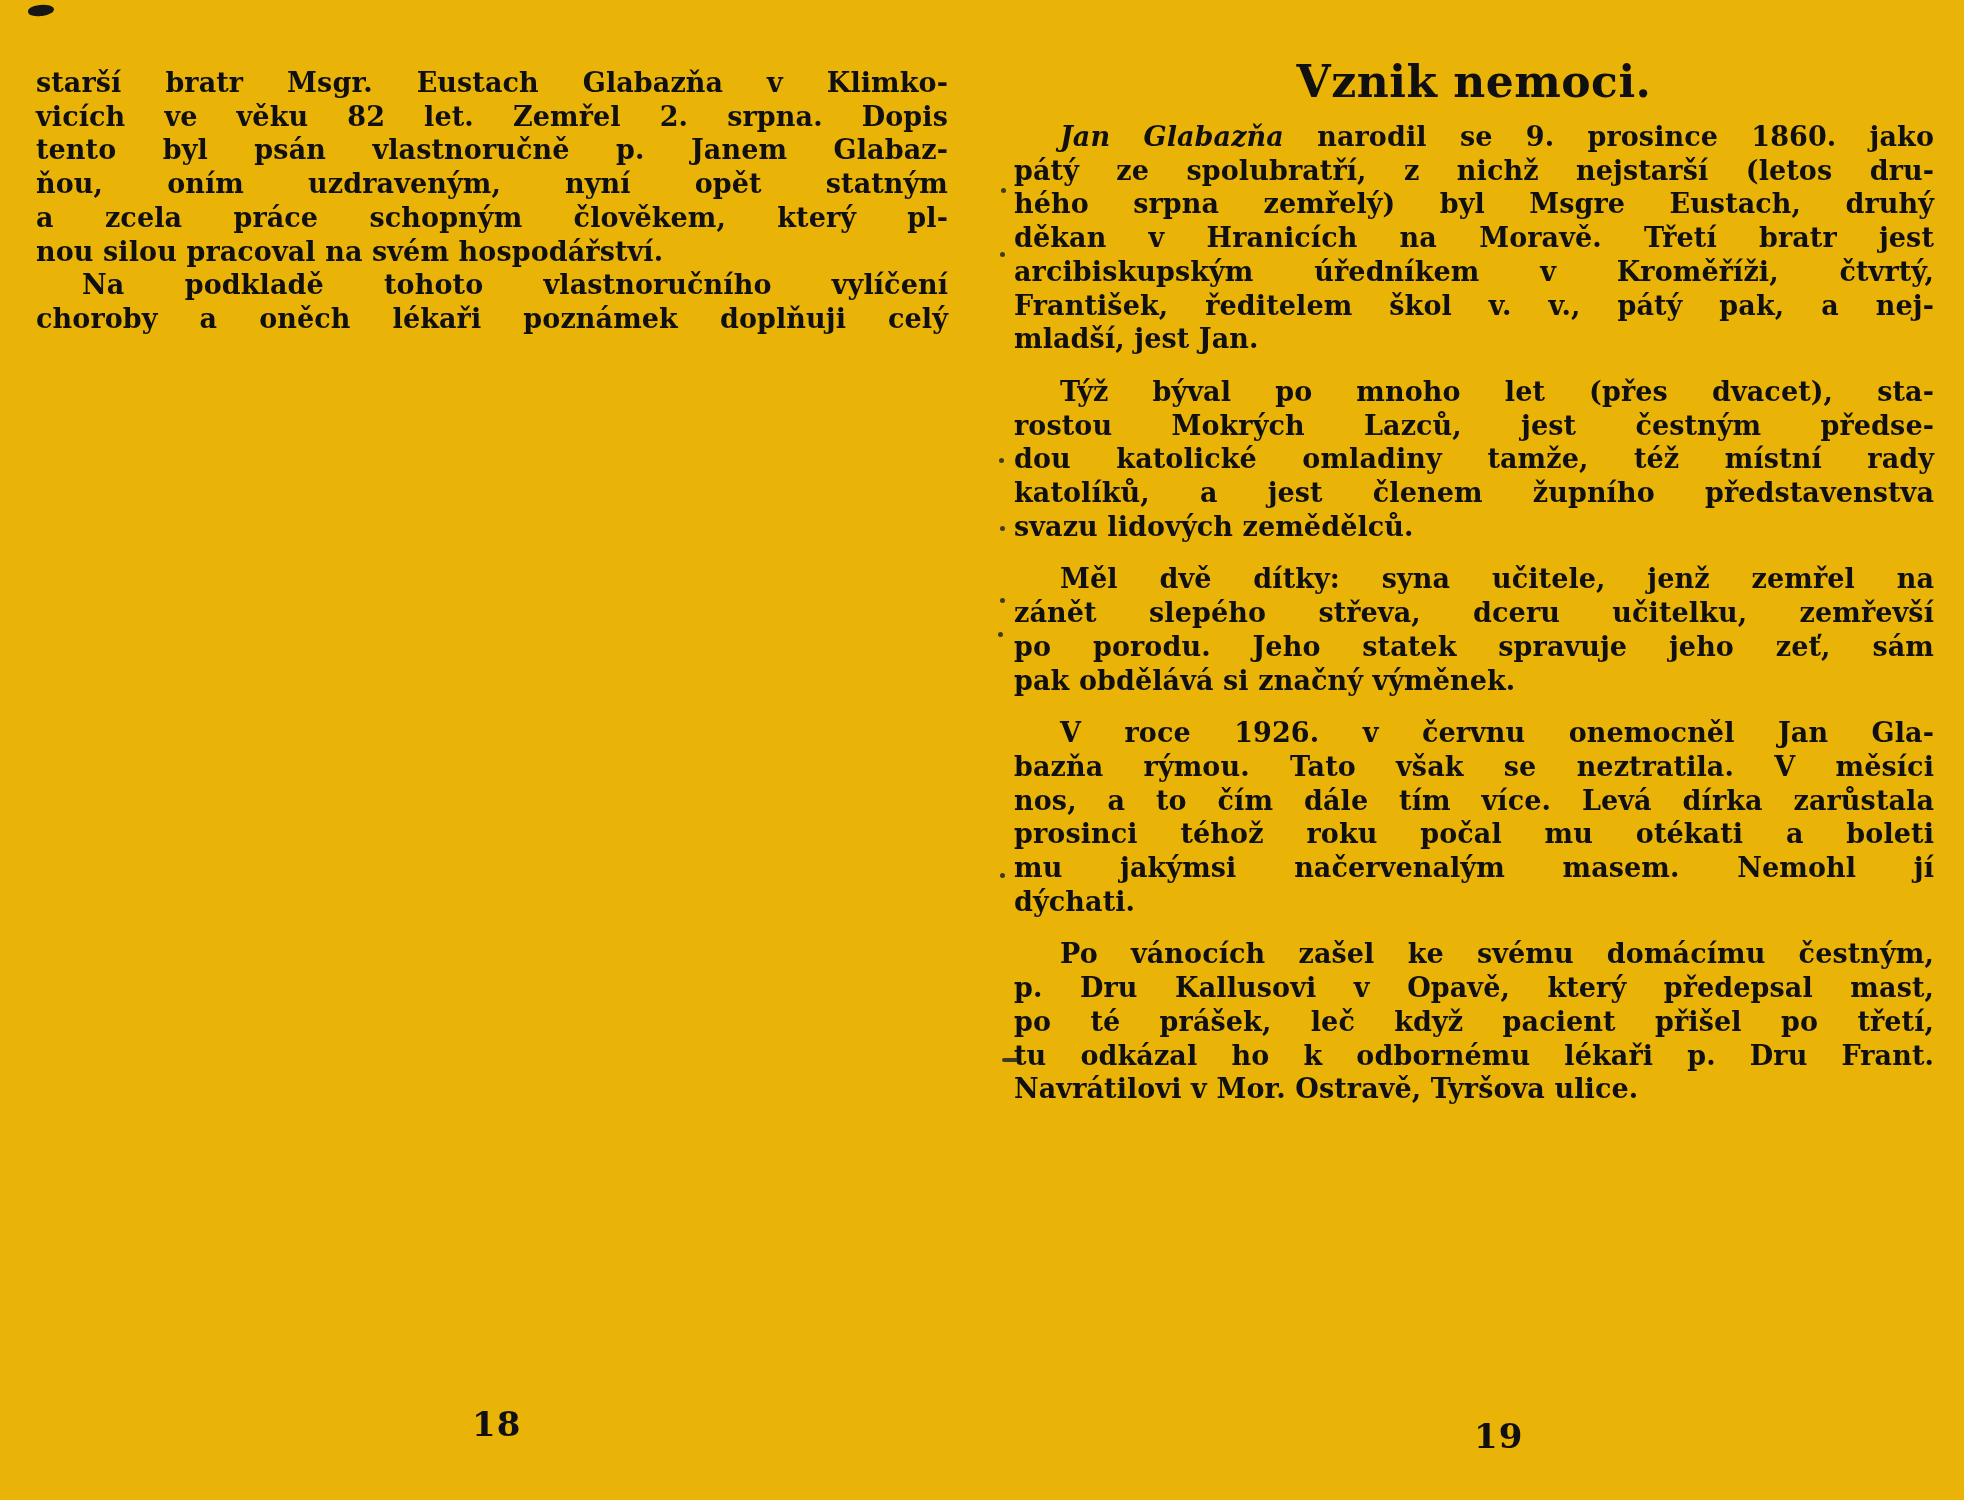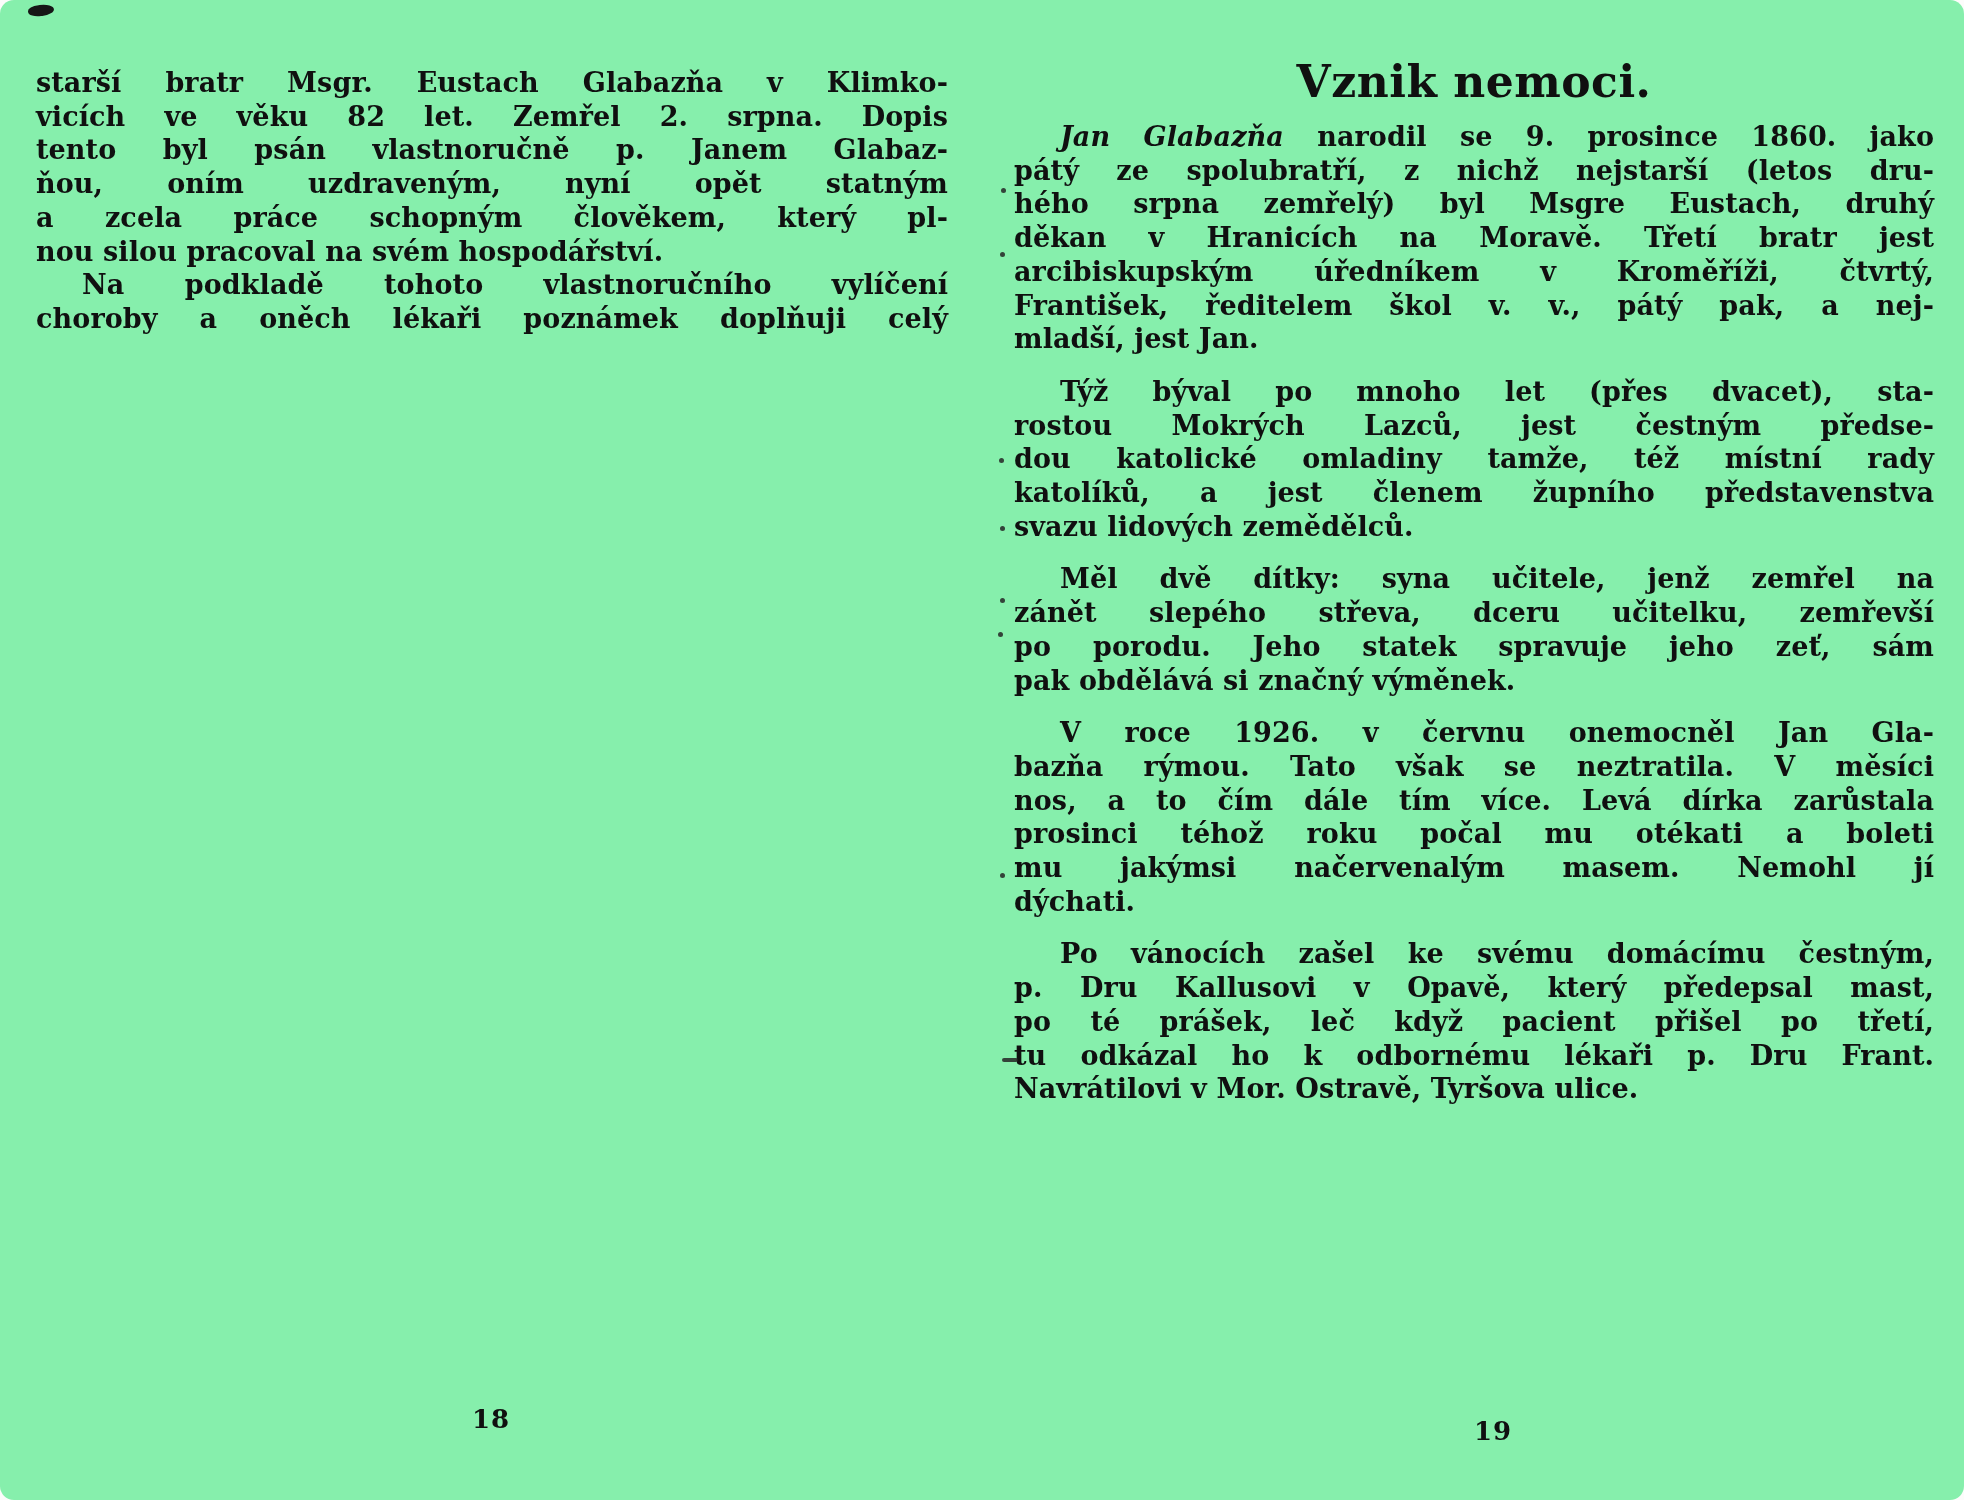--- a/index.html
+++ b/index.html
@@ -4,25 +4,24 @@
 <style>
   html, body {
     margin: 0;
     padding: 0;
     background: #fcfcfb;
   }
   .spread {
     position: relative;
     width: 1964px;
     height: 1500px;
-    background: #86efac;
+    background: #eab308;
     overflow: hidden;
     font-family: "DejaVu Serif", serif;
     color: #101010;
-    border-radius: 14px;
   }
   
   .page-left {
     position: absolute;
     left: 36px;
     top: 66px;
     width: 912px;
   }
   .page-right {
     position: absolute;
@@ -56,21 +55,21 @@
   .lines .line.gap {
     margin-top: 19px;
   }
   .lines .line i {
     font-style: italic;
     font-weight: 700;
   }
   
   .pagenum {
     position: absolute;
-    font-size: 26px;
+    font-size: 34px;
     font-weight: 700;
     letter-spacing: 1px;
   }
   .pn-left  { left: 472px;  top: 1404px; }
   .pn-right { left: 1474px; top: 1416px; }
   
   .corner-mark {
     position: absolute;
     left: 28px;
     top: 5px;

